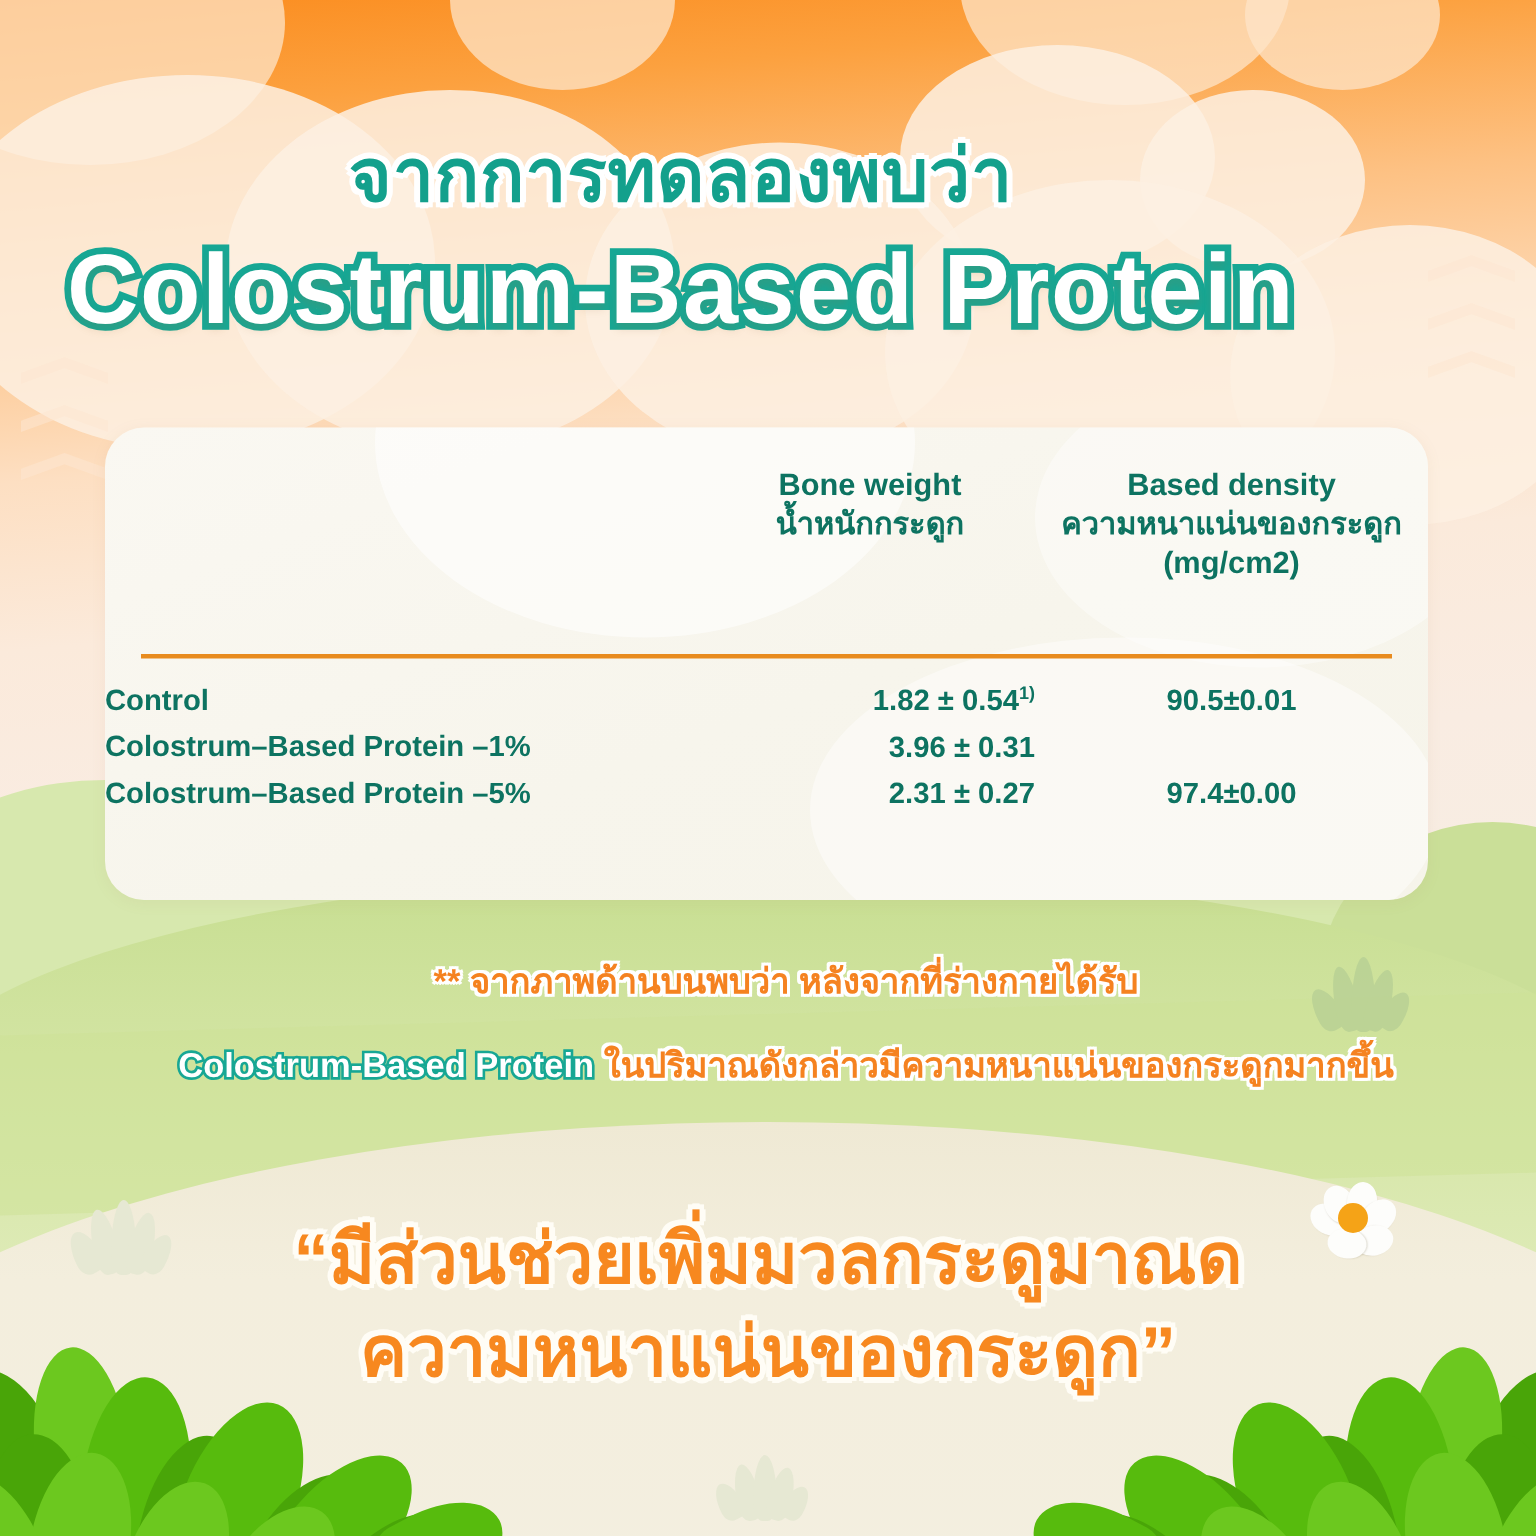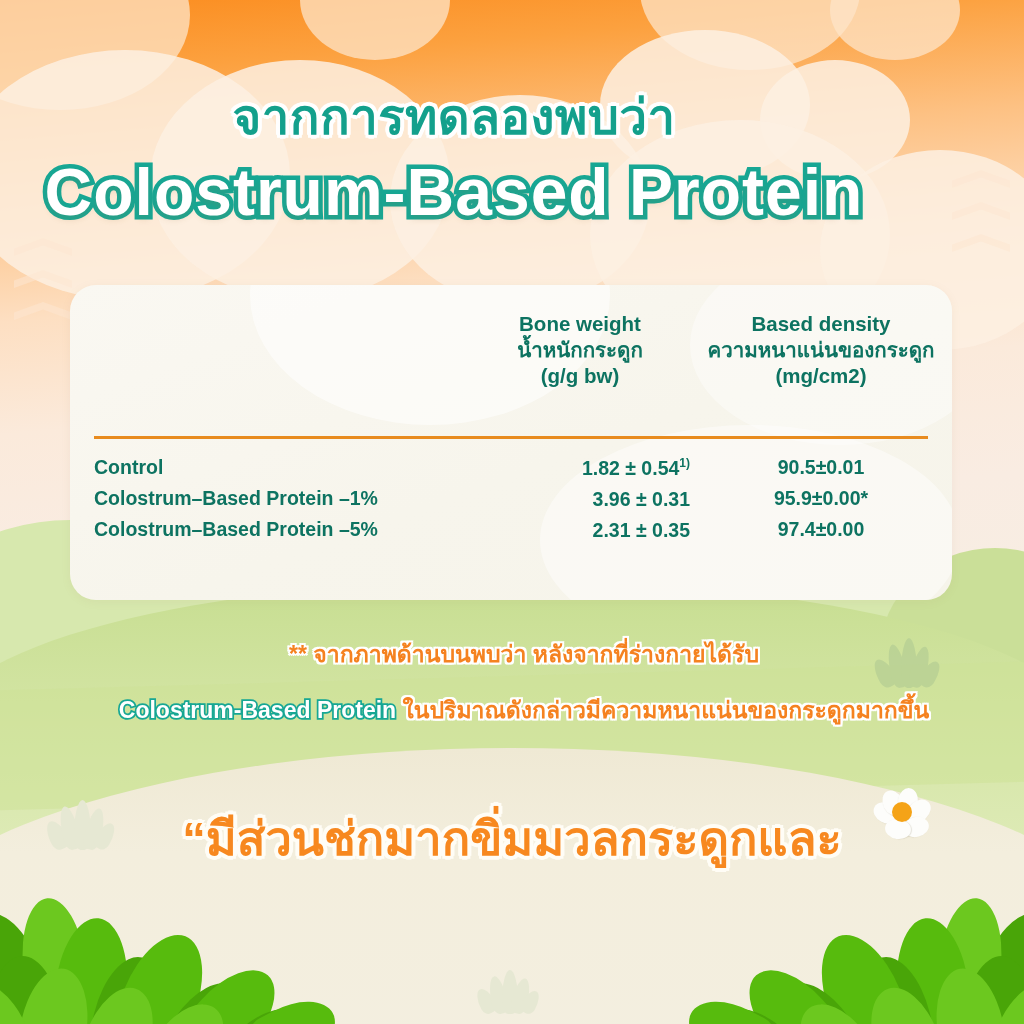--- a/index.html
+++ b/index.html
@@ -87,21 +87,21 @@
   }
   .th .sub{display:block;}
   .th-spacer{width:400px;}
   .th-c1{width:220px;}
   .th-c2{width:262px;}
 
   .rule{position:absolute;left:24px;top:151px;width:834px;height:3px;background:#e88b1e;}
 
   .tbody{position:absolute;left:0;top:167px;width:882px;}
   .trow{display:flex;height:31px;align-items:center;}
-  .td-label{width:400px;padding-left:24px;box-sizing:border-box;color:#0d7361;font-weight:bold;font-size:19.5px;text-align:left;}
+  .td-label{width:400px;box-sizing:border-box;color:#0d7361;font-weight:bold;font-size:19.5px;text-align:left;}
   .td-c1{width:220px;color:#0d7361;font-weight:bold;font-size:19.5px;text-align:right;}
   .td-c2{width:262px;color:#0d7361;font-weight:bold;font-size:19.5px;text-align:center;}
   .sup{font-size:12px;vertical-align:super;}
 
   
   .foot{position:absolute;left:0;width:1024px;text-align:center;font-weight:bold;margin-left:12px;}
   .foot1{top:636px;font-size:23px;color:#f58220;
     text-shadow:-2px 0 0 #fff,2px 0 0 #fff,0 -2px 0 #fff,0 2px 0 #fff,-2px -2px 0 #fff,2px -2px 0 #fff,-2px 2px 0 #fff,2px 2px 0 #fff;}
   .foot2{top:692px;font-size:23px;color:#f58220;
     text-shadow:-2px 0 0 #fff,2px 0 0 #fff,0 -2px 0 #fff,0 2px 0 #fff,-2px -2px 0 #fff,2px -2px 0 #fff,-2px 2px 0 #fff,2px 2px 0 #fff;}
@@ -237,21 +237,20 @@
     <div class="wisp" style="left:470px;top:140px;width:420px;height:230px;opacity:.45;"></div>
     <div class="wisp" style="left:620px;top:-40px;width:300px;height:200px;opacity:.4;"></div>
 
     <div class="tbl">
 
       <div class="thead">
         <div class="th th-spacer"></div>
         <div class="th th-c1">
           <span class="sub">Bone weight</span>
           <span class="sub">น้ำหนักกระดูก</span>
-          <span class="sub">(g/g bw)</span>
         </div>
         <div class="th th-c2">
           <span class="sub">Based density</span>
           <span class="sub">ความหนาแน่นของกระดูก</span>
           <span class="sub">(mg/cm2)</span>
         </div>
       </div>
 
       <div class="rule"></div>
 
@@ -259,33 +258,33 @@
 
         <div class="trow">
           <div class="td-label">Control</div>
           <div class="td-c1"><span>1.82 ± 0.54</span><span class="sup">1)</span></div>
           <div class="td-c2">90.5±0.01</div>
         </div>
 
         <div class="trow">
           <div class="td-label">Colostrum–Based Protein –1%</div>
           <div class="td-c1"><span>3.96 ± 0.31</span><span class="sup"></span></div>
-          <div class="td-c2">95.9±0.00*</div>
         </div>
 
         <div class="trow">
           <div class="td-label">Colostrum–Based Protein –5%</div>
-          <div class="td-c1"><span>2.31 ± 0.35</span><span class="sup"></span></div>
+          <div class="td-c1"><span>2.31 ± 0.27</span><span class="sup"></span></div>
           <div class="td-c2">97.4±0.00</div>
         </div>
 
       </div>
     </div>
   </div>
 
   <div class="foot foot1">** จากภาพด้านบนพบว่า หลังจากที่ร่างกายได้รับ</div>
   <div class="foot foot2">
     <span class="brandwhite">Colostrum-Based Protein</span><span> ในปริมาณดังกล่าวมีความหนาแน่นของกระดูกมากขึ้น</span>
   </div>
 
-  <div class="quote l1">“มีส่วนช่กมากขิ่มมวลกระดูกและ</div>
+  <div class="quote l1">“มีส่วนช่วยเพิ่มมวลกระดูมาณด</div>
+  <div class="quote l2">ความหนาแน่นของกระดูก”</div>
 
 </div>
 
 </body></html>

